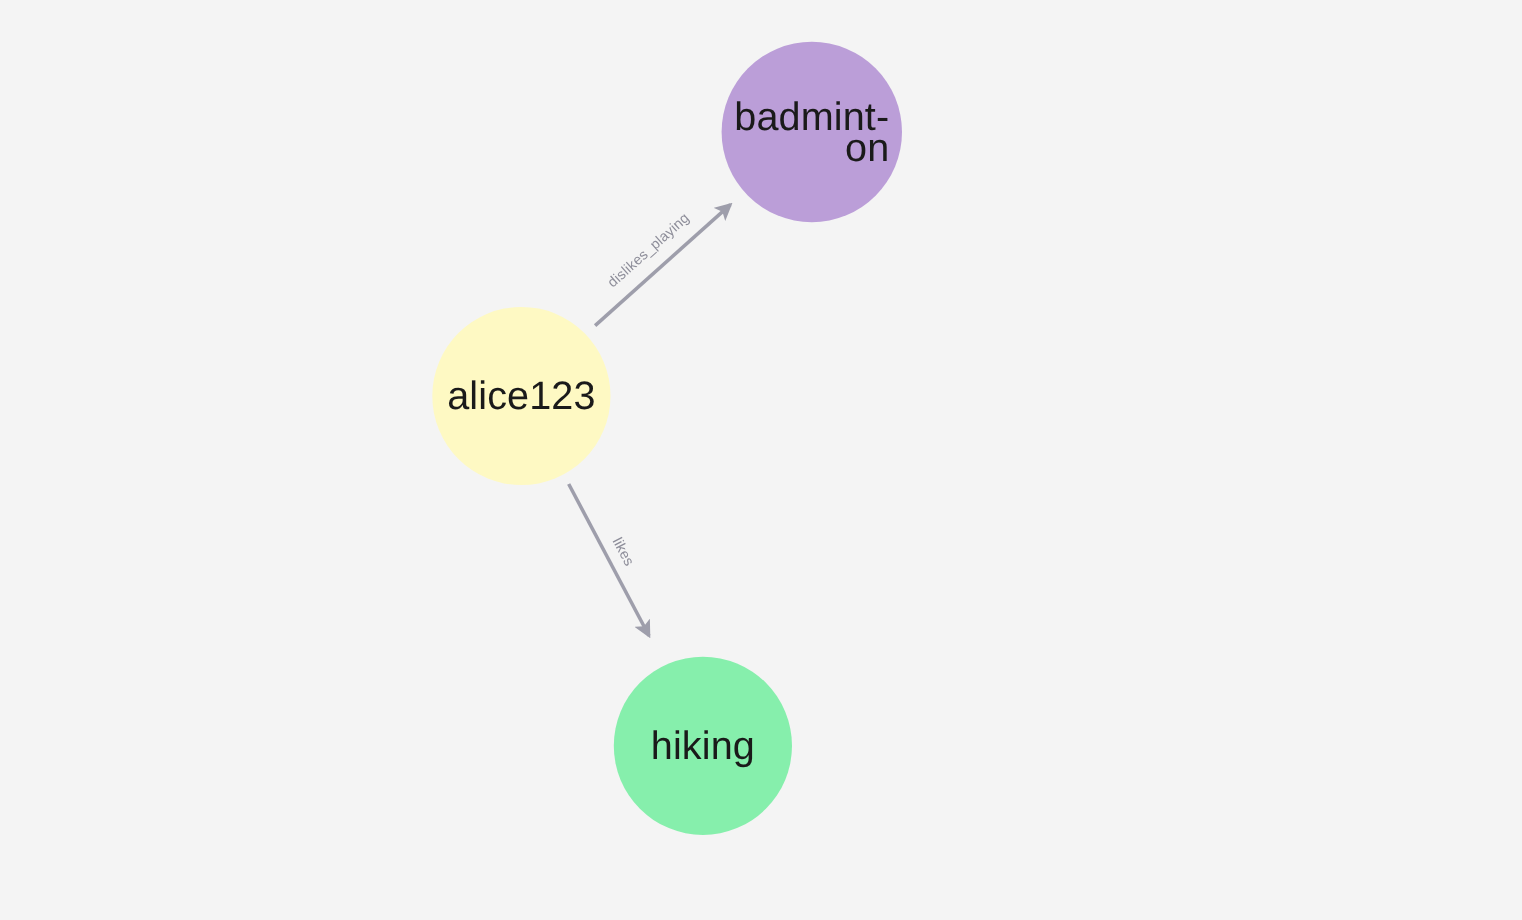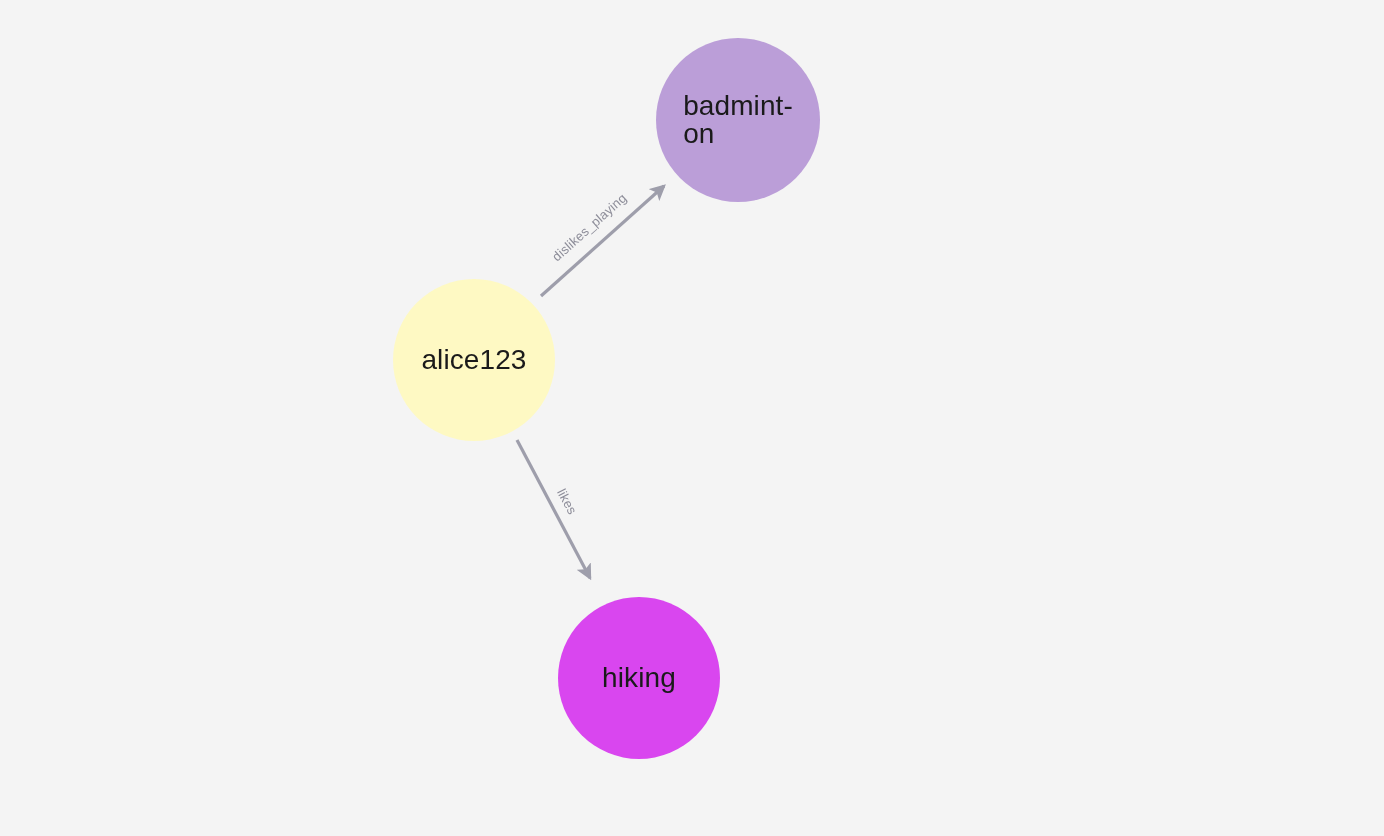--- a/index.html
+++ b/index.html
@@ -32,24 +32,24 @@
     border-radius: 50%;
     display: flex;
     align-items: center;
     justify-content: center;
     box-sizing: border-box;
     text-align: center;
   }
   .node-label {
     color: #1a1a1a;
     font-family: "Liberation Sans", sans-serif;
-    font-size: 28px;
+    font-size: 36px;
     line-height: 28px;
     letter-spacing: 0.1px;
-    text-align: left;
+    text-align: right;
     white-space: pre-line;
     pointer-events: none;
     user-select: none;
   }
   .edge-line {
     stroke-linecap: butt;
   }
   .edge-label {
     font-family: "Liberation Sans", sans-serif;
     font-size: 13px;
@@ -87,17 +87,17 @@
 
   <div class="node" style="left:656px; top:38px; width:164px; height:164px; background:#bb9ed8;">
     <span class="node-label">badmint-
 on</span>
   </div>
 
   <div class="node" style="left:393px; top:279px; width:162px; height:162px; background:#fef9c3;">
     <span class="node-label">alice123</span>
   </div>
 
-  <div class="node" style="left:558px; top:597px; width:162px; height:162px; background:#d946ef;">
+  <div class="node" style="left:558px; top:597px; width:162px; height:162px; background:#86efac;">
     <span class="node-label">hiking</span>
   </div>
 
 </div>
 
 </body></html>

